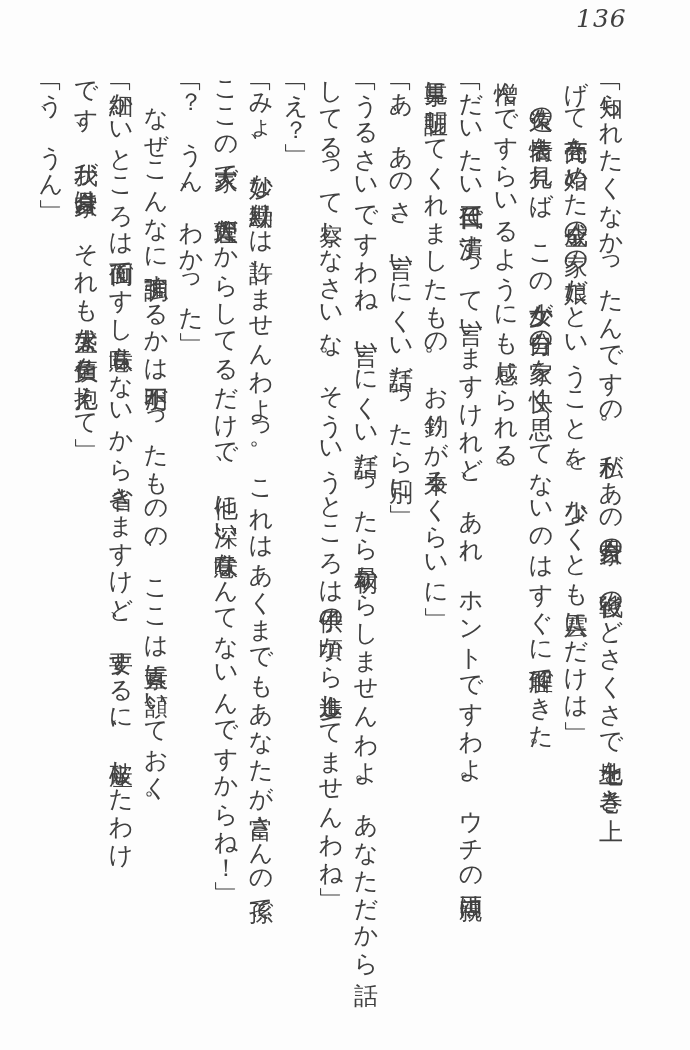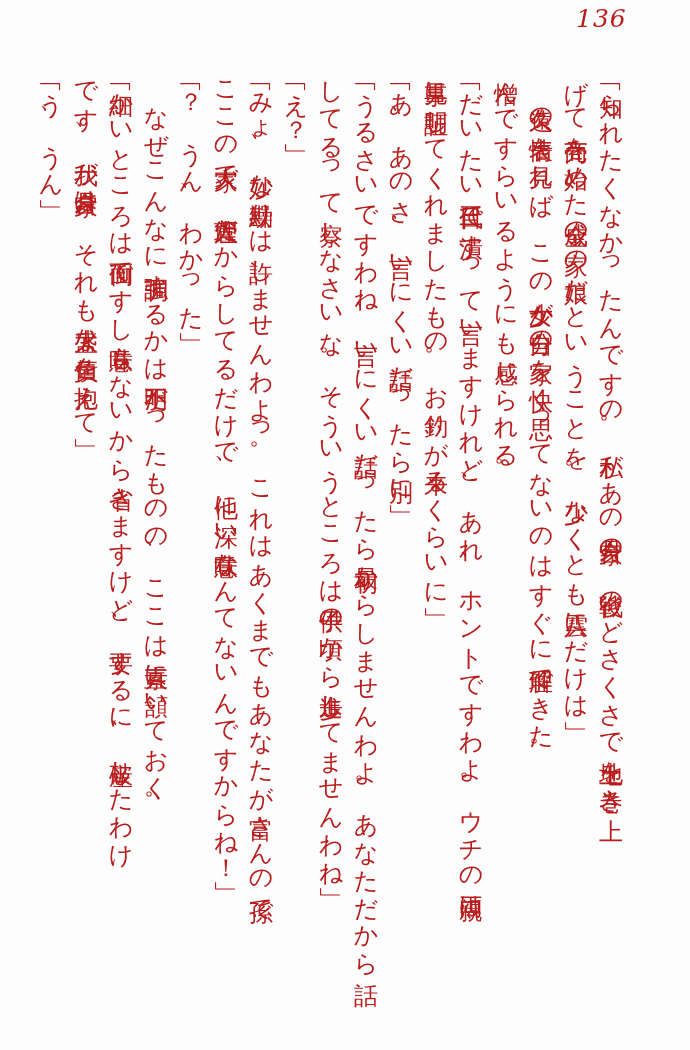--- a/index.html
+++ b/index.html
@@ -43,21 +43,21 @@
     padding: 0;
     white-space: nowrap;
   }
   .text-line.dialogue { padding-top: 12px; }
   .text-line.paragraph { padding-top: 26px; }
   .text-line.continuation { padding-top: 0; }
 </style>
 </head>
 <body>
 
-<div class="page" style="background: rgb(253, 253, 253); color: #b91c1c;">
+<div class="page" style="background: rgb(253, 253, 253); color: #404040;">
   <div class="page-number">136</div>
   <div class="text-area">
       <div class="text-line dialogue">「知られたくなかったんですの。私があの合月家の、戦後のどさくさで土地を巻き上</div>
       <div class="text-line continuation">げて商売を始めた成金の家の娘だということを。少なくとも八雲にだけは」</div>
       <div class="text-line paragraph">久遠の表情を見れば、この少女が自分の家を快く思ってないのはすぐに理解できた。</div>
       <div class="text-line continuation">憎んですらいるようにも感じられる。</div>
       <div class="text-line dialogue">「だいたい三代目で潰すって言いますけれど、あれ、ホントですわよ。ウチの両親は</div>
       <div class="text-line continuation">見事に証明してくれましたもの。お釣りが来るくらいに」</div>
       <div class="text-line dialogue">「あ、あのさ、言いにくい話だったら別に」</div>
       <div class="text-line dialogue">「うるさいですわね、言いにくい話だったら最初からしませんわよ。あなただから話</div>

